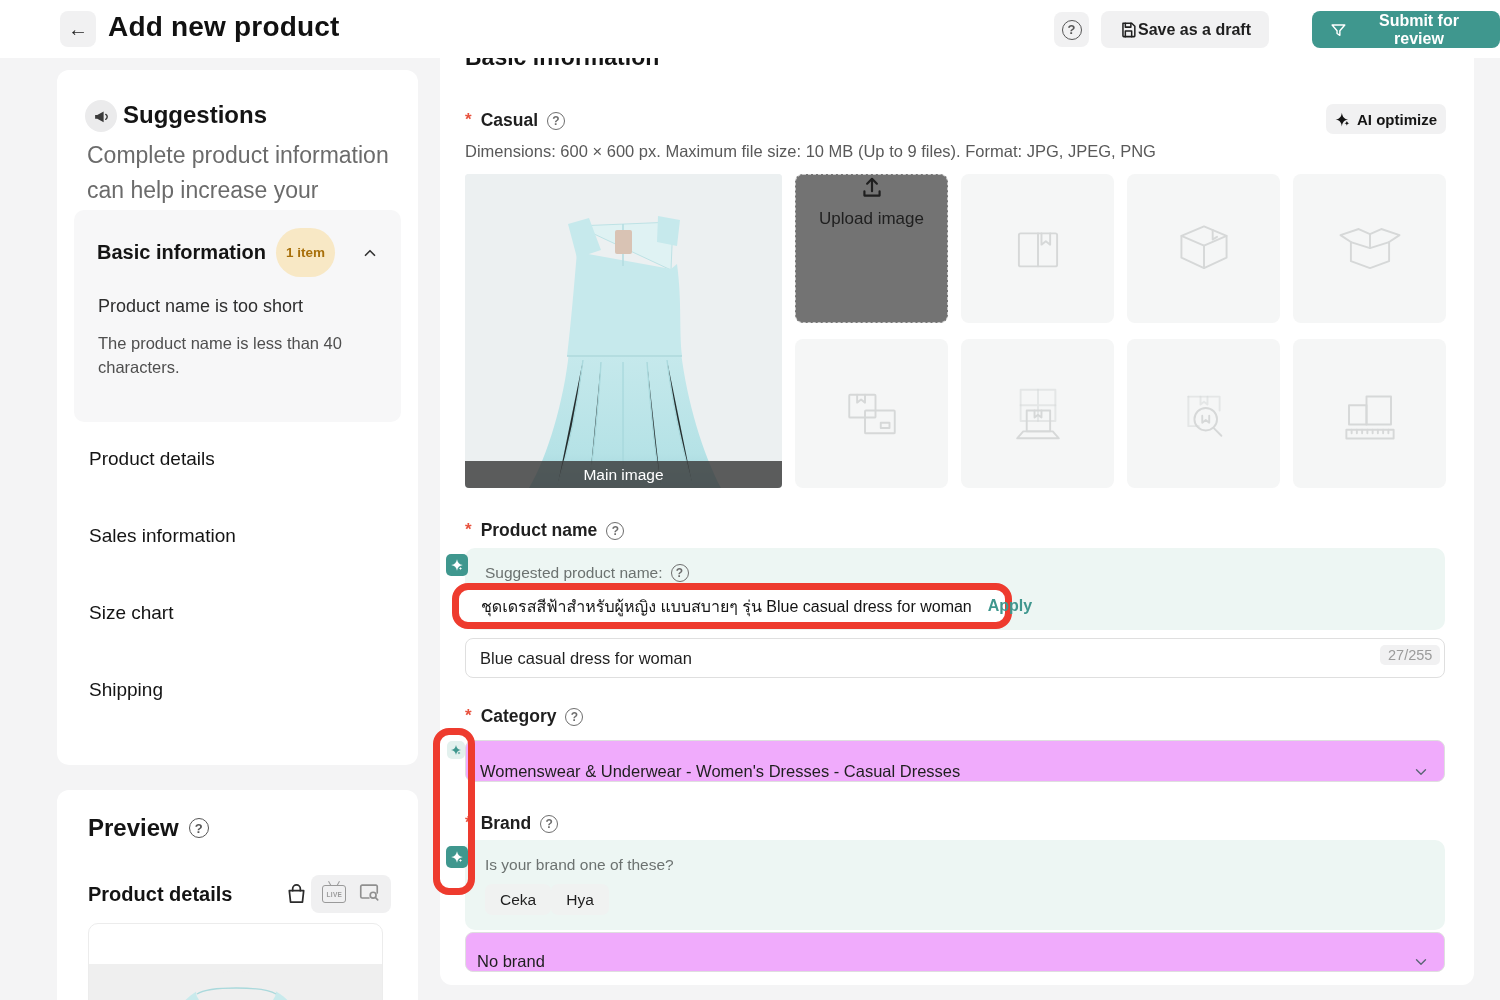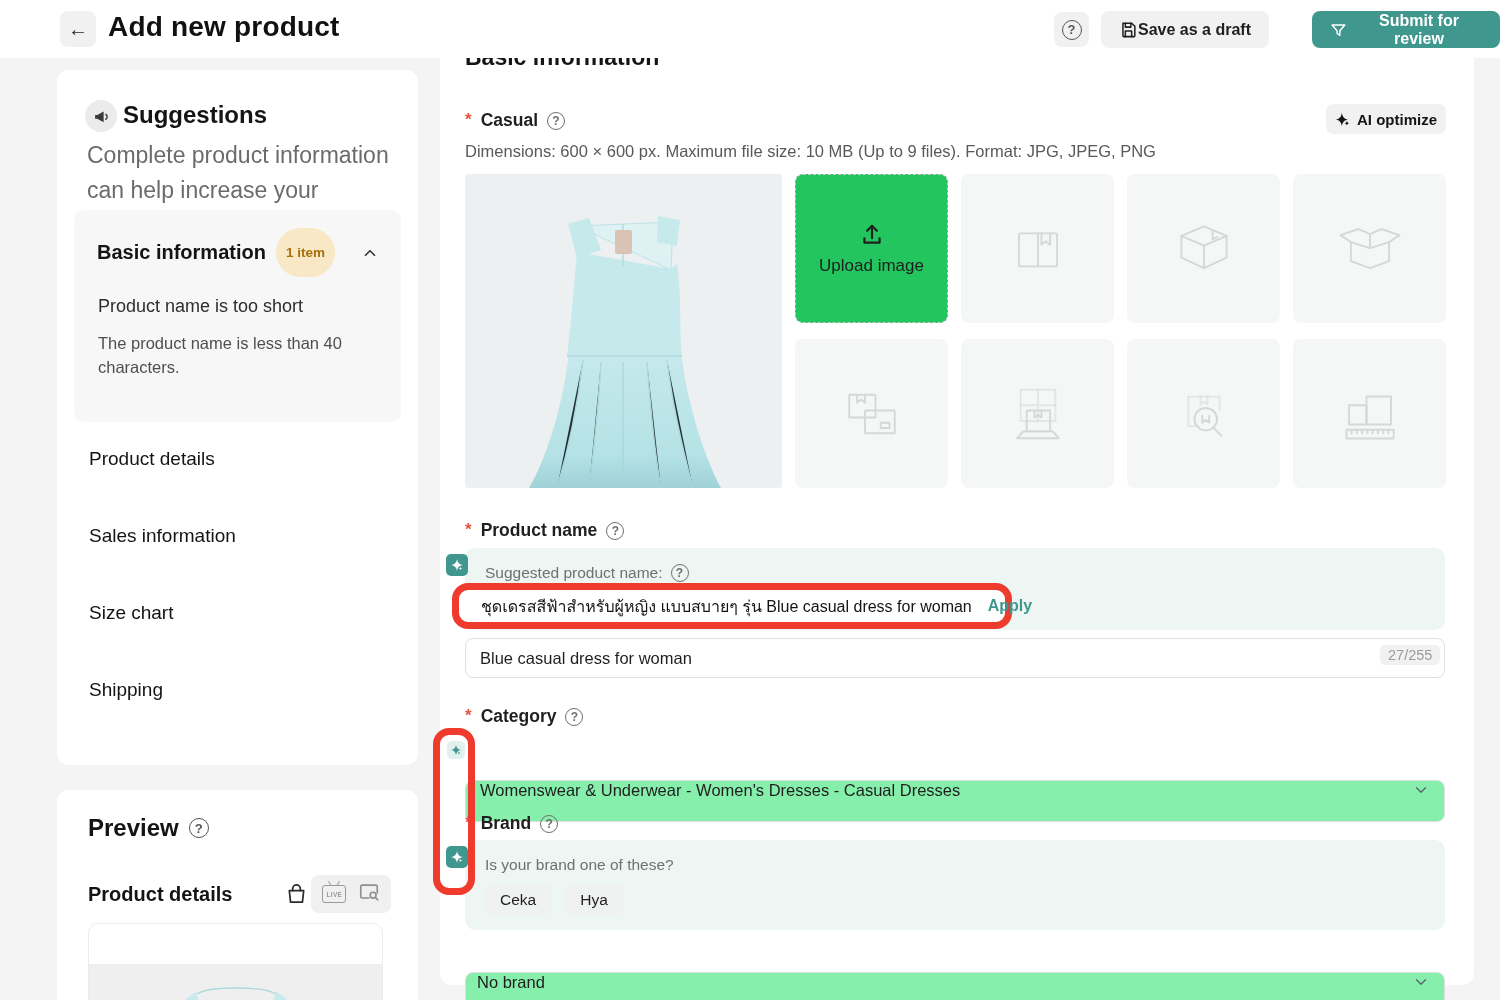--- a/index.html
+++ b/index.html
@@ -52,53 +52,53 @@
 
   .field-label { position:absolute; display:flex; align-items:center; gap:9px; }
   .asterisk { color:#e8513d; font-size:17px; font-weight:700; transform:translateY(-1px); }
   .fl-text { font-size:17.5px; font-weight:700; color:#1f1f1f; }
 
   .ai-opt-btn { position:absolute; left:886px; top:74px; width:120px; height:30px; background:#f1f1f2; border:none; border-radius:7px; display:flex; align-items:center; justify-content:center; gap:7px; font-size:15px; font-weight:700; color:#141414; cursor:pointer; font-family:inherit; }
   .img-hint { position:absolute; left:25px; top:112px; font-size:16.5px; color:#595959; }
 
   .main-img { position:absolute; left:25px; top:144px; width:317px; height:314px; background:#ecf0f1; border-radius:4px; overflow:hidden; }
   .main-img-bar { position:absolute; left:0; bottom:0; width:100%; height:27px; background:rgba(58,58,58,.82); color:#fff; font-size:15.5px; display:flex; align-items:center; justify-content:center; }
-  .upload-tile { position:absolute; left:355px; top:144px; width:153px; height:149px; background:#22c55e; border:1.6px dashed #c9c9c9; border-radius:8px; display:flex; flex-direction:column; align-items:center; justify-content:center; gap:8px; cursor:pointer; }
+  .upload-tile { position:absolute; left:355px; top:144px; width:153px; height:149px; background:#737373; border:1.6px dashed #c9c9c9; border-radius:8px; display:flex; flex-direction:column; align-items:center; justify-content:flex-start; gap:8px; cursor:pointer; }
   .upload-label { font-size:17px; color:#1f1f1f; }
   .tile { position:absolute; width:153px; height:149px; background:#f5f6f6; border-radius:8px; display:flex; align-items:center; justify-content:center; }
   .tile svg { stroke:#d6d8d8; fill:none; stroke-width:2.2; stroke-linejoin:round; stroke-linecap:round; }
 
   .mint-banner { position:absolute; left:25px; width:980px; background:#edf6f3; border-radius:10px; }
   .banner1 { top:518px; height:82px; }
   .sugg-label-row { position:absolute; left:20px; top:16px; display:flex; align-items:center; gap:8px; font-size:15.5px; color:#6c7270; }
   .annotation-box { position:absolute; border:7px solid #ee3b2e; border-radius:16px; z-index:10; }
   .anno1 { left:12px; top:553px; width:560px; height:46px; background:#fff; display:flex; align-items:center; padding:0 14px 0 22px; gap:16px; }
   .sugg-value { font-size:16px; color:#141414; white-space:nowrap; }
   .apply-link { font-size:16px; font-weight:700; color:#3f978e; cursor:pointer; white-space:nowrap; }
   .anno2 { left:-7px; top:698px; width:42px; height:167px; background:transparent; z-index:10; }
 
   .text-input { position:absolute; left:25px; top:608px; width:980px; height:40px; border:1px solid #dfdfdf; border-radius:8px; background:#fff; font-size:16.5px; color:#1f1f1f; padding:0 90px 0 14px; font-family:inherit; }
   .char-counter { position:absolute; left:940px; top:615px; background:#f1f1f2; color:#9b9b9b; font-size:14.5px; padding:2px 8px; border-radius:5px; }
 
-  .dropdown { position:absolute; left:25px; width:980px; background:#86efac; border:1px solid #dfdfdf; border-radius:8px; display:flex; align-items:flex-start; padding:0 44px 0 14px; cursor:pointer;margin-top:40px; }
+  .dropdown { position:absolute; left:25px; width:980px; background:#f0abfc; border:1px solid #dfdfdf; border-radius:8px; display:flex; align-items:flex-end; padding:0 44px 0 14px; cursor:pointer; }
   .dd-cat { top:710px; height:42px; }
   .dd-brand { top:902px; height:40px;padding-left:11px; }
   .dd-value { font-size:16.5px; color:#1f1f1f; }
   .dd-chevron { position:absolute; right:14px; display:flex; }
 
   .ai-badge { position:absolute; border-radius:5px; display:flex; align-items:center; justify-content:center; z-index:5; }
   .ai-badge.filled { width:22px; height:22px; background:#3f978e; }
   .ai-badge.light { width:18px; height:18px; background:#e3f1ee; }
   .badge1 { left:6px; top:524px; }
   .badge2 { left:7px; top:711px; }
   .badge3 { left:6px; top:816px; }
 
   .banner2 { top:810px; height:90px; }
   .brand-q { position:absolute; left:20px; top:16px; font-size:15.5px; color:#6c7270; }
-  .chips { position:absolute; left:20px; top:44px; display:flex; gap:14px; }
+  .chips { position:absolute; left:20px; top:44px; display:flex; }
   .chip { height:31px; padding:0 15px; background:#f0f2f1; border:none; border-radius:7px; font-size:15.5px; color:#1f1f1f; display:flex; align-items:center; cursor:pointer; font-family:inherit; }
 </style>
 </head>
 <body>
 
 <div class="page">
 
   <div class="main-card">
     <div class="main-heading">Basic information</div>
 
@@ -135,20 +135,21 @@
           <path d="M202 186 C 208 235, 219 280, 228 314"></path>
         </g>
         <path d="M112 52 L208 48 L206 96 Z" fill="#dff2f3" stroke="#bde2e5" stroke-width="1"></path>
         <path d="M112 78 L206 95 L212 90 C 217 128 214 156 217 182 L 102 182 C 106 150 109 112 112 78 Z" fill="#c6e9ec"></path>
         <path d="M103 50 L124 44 L136 76 L112 84 Z" fill="#c6e9ec"></path>
         <path d="M193 42 L215 46 L212 72 L192 68 Z" fill="#c6e9ec"></path>
         <path d="M158 50 L158 92" stroke="#b4dde1" stroke-width="1.6"></path>
         <rect x="150" y="56" width="17" height="24" rx="2" fill="#d9c3b4"></rect>
         <path d="M102 182 L217 182" stroke="#aed9dd" stroke-width="1.6"></path>
       </svg>
+      <div class="main-img-bar">Main image</div>
     </div>
 
     <div class="upload-tile">
       <svg width="26" height="26" viewBox="0 0 24 24" style="stroke:#1f1f1f; fill:none; stroke-width:2; stroke-linecap:round; stroke-linejoin:round;">
         <path d="M12 15 V4"></path>
           <path d="M7.5 8 L12 3.5 L16.5 8"></path>
           <path d="M5 15 v4 h14 v-4"></path>
       </svg>
       <span class="upload-label">Upload image</span>
     </div>

